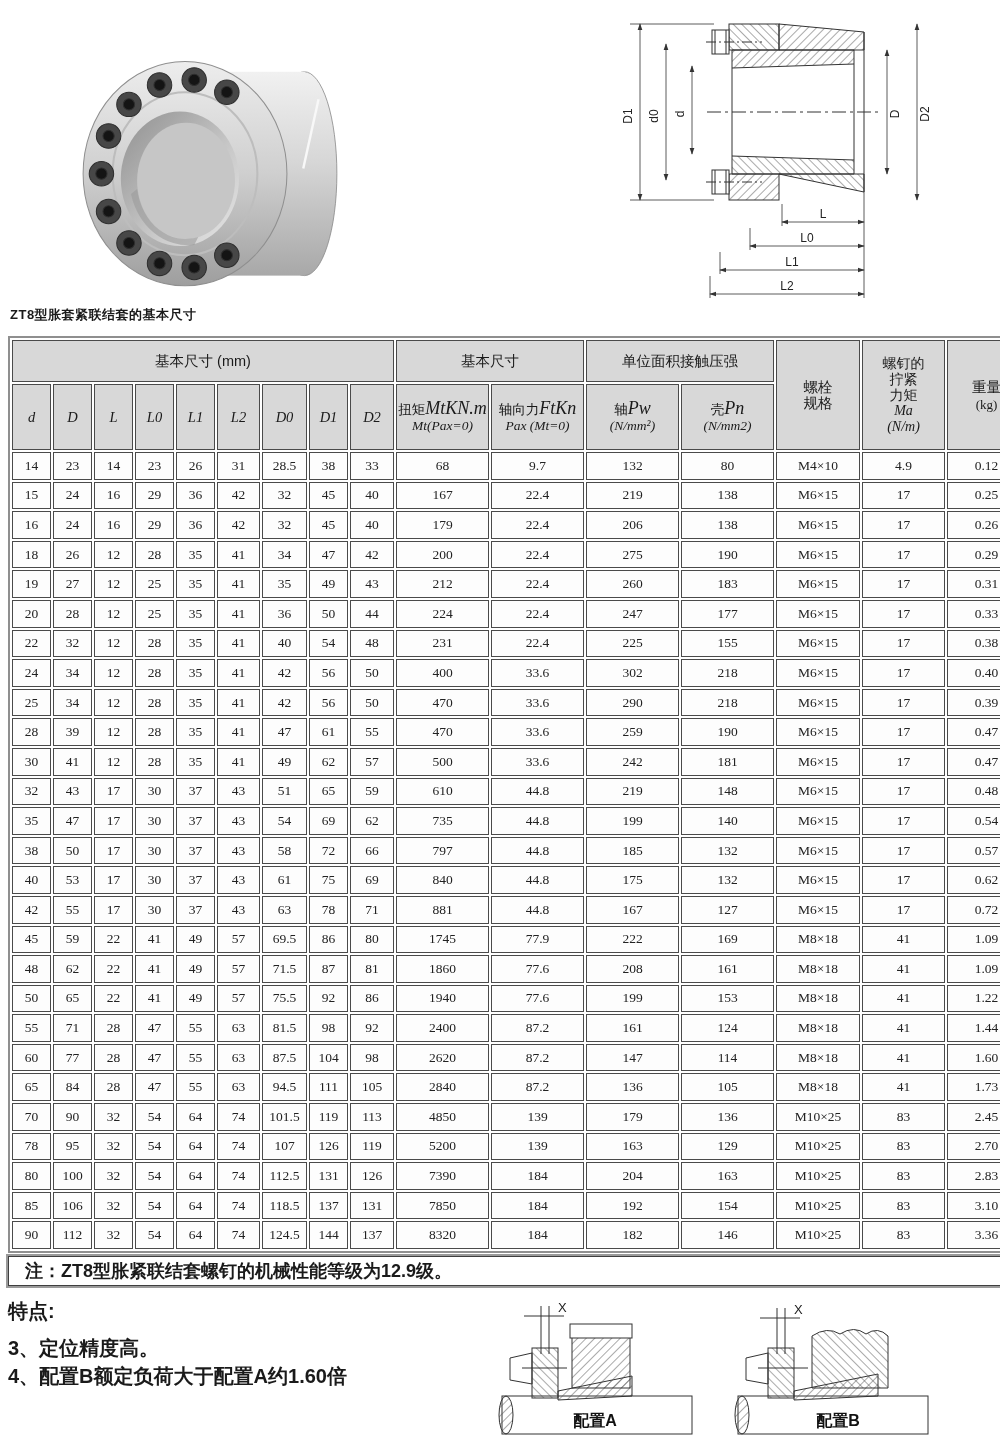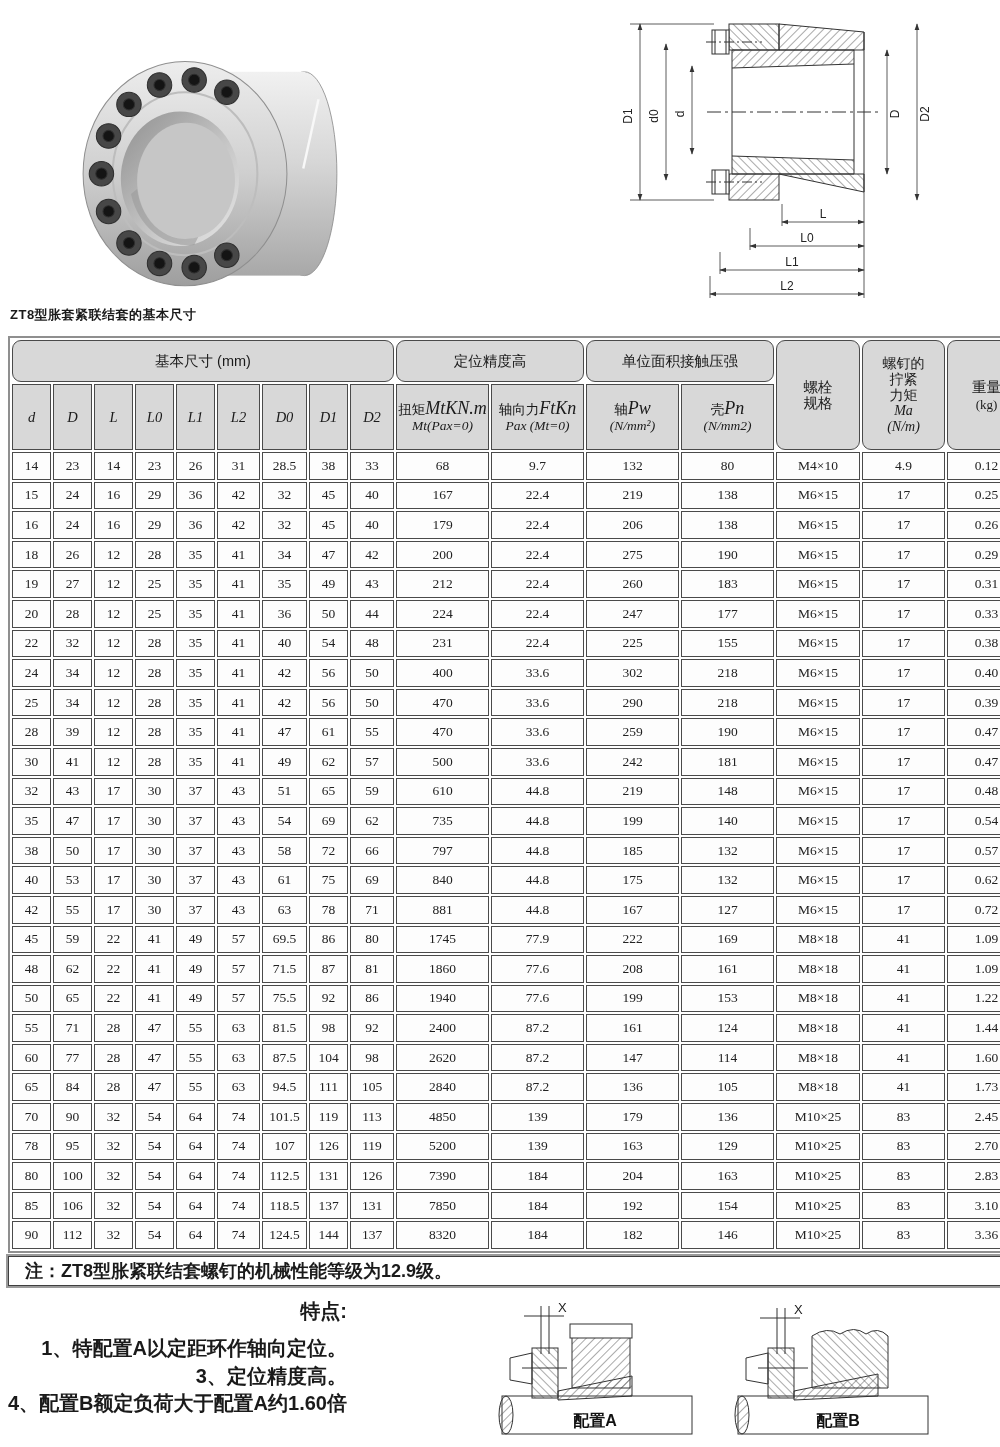--- a/index.html
+++ b/index.html
@@ -16,40 +16,40 @@
   .table-wrap { position:absolute; left:8px; top:336px; width:984px; }
   table.dims {
     border-collapse:separate; border-spacing:2px; table-layout:fixed;
     width:984px; background:#ffffff; border:2px solid #8f8f8f;
   }
   table.dims th, table.dims td {
     border:1px solid #4a4a4a; text-align:center; vertical-align:middle;
     padding:0; overflow:hidden;
   }
   table.dims thead th { background:#d8d8d8; font-weight:normal; font-size:14.5px; }
-  tr.grp th { height:40px; font-size:15px;border-radius:9px; }
+  tr.grp th { height:40px; font-size:15px; }
   tr.sub th { height:64px; }
   .lt { font-family:"Liberation Serif", serif; font-style:italic; font-size:15px; }
   .it { font-family:"Liberation Serif", serif; font-style:italic; font-size:18px; }
   .sr { font-family:"Liberation Serif", serif; font-size:13px; }
   .preline { white-space:pre-line; line-height:16px; font-size:14px; }
   .subline { line-height:16px; font-size:13.5px; }
   table.dims tbody td {
     height:25.6px; background:#fdfdfd;
     font-family:"Liberation Serif", serif; font-size:13.5px; color:#222222;
   }
   .note-bar {
     margin-top:3px; width:978px; height:28px; line-height:28px;
     border:1px solid #3f3f3f; outline:2px solid #9a9a9a;
     font-size:18px; font-weight:600; text-align:left; padding-left:16px;
     background:#ffffff;
   }
 
   
-  .features { position:absolute; left:8px; top:1298px; font-size:20px; font-weight:600;text-align:right; }
+  .features { position:absolute; left:8px; top:1298px; font-size:20px; font-weight:600; }
   .features .head { margin-bottom:10px; }
   .features .item { line-height:27.5px; }
   .configA { position:absolute; left:492px; top:1296px; width:210px; height:150px; }
   .configB { position:absolute; left:728px; top:1296px; width:210px; height:150px; }
 </style>
 </head>
 <body>
 
 <div class="page">
 
@@ -216,21 +216,21 @@
           <col style="width:93px">
           <col style="width:93px">
         <col style="width:93px">
           <col style="width:84px">
           <col style="width:83px">
           <col style="width:79px">
       </colgroup>
       <thead>
         <tr class="grp">
           <th colspan="9">基本尺寸 (mm)</th>
-          <th colspan="2">定位精度高</th>
+          <th colspan="2">基本尺寸</th>
           <th colspan="2">单位面积接触压强</th>
           <th rowspan="2" class="preline">螺栓
 规格</th>
           <th rowspan="2">
             <div class="preline">螺钉的
 拧紧
 力矩</div>
             <div class="it preline">Ma
 (N/m)</div>
           </th>
@@ -754,21 +754,20 @@
             <td>83</td>
             <td>3.36</td>
           </tr>
         </tbody>
     </table>
     <div class="note-bar">注：ZT8型胀紧联结套螺钉的机械性能等级为12.9级。</div>
   </div>
 
   <div class="features">
     <div class="head">特点:</div>
-    <div class="item">1、特配置A以定距环作轴向定位。</div>
     <div class="item">3、定位精度高。</div>
     <div class="item">4、配置B额定负荷大于配置A约1.60倍</div>
   </div>
 
   <svg class="configA" viewBox="0 0 210 150">
     <g stroke="#333" stroke-width="1" fill="none">
       <rect x="10" y="100" width="190" height="38" fill="#fff"></rect>
       <ellipse cx="14" cy="119" rx="7" ry="19" fill="url(#h1)"></ellipse>
       <polygon points="18,62 40,57 40,88 18,84" fill="#fff"></polygon>
       <rect x="40" y="52" width="26" height="50" fill="url(#h2)"></rect>

